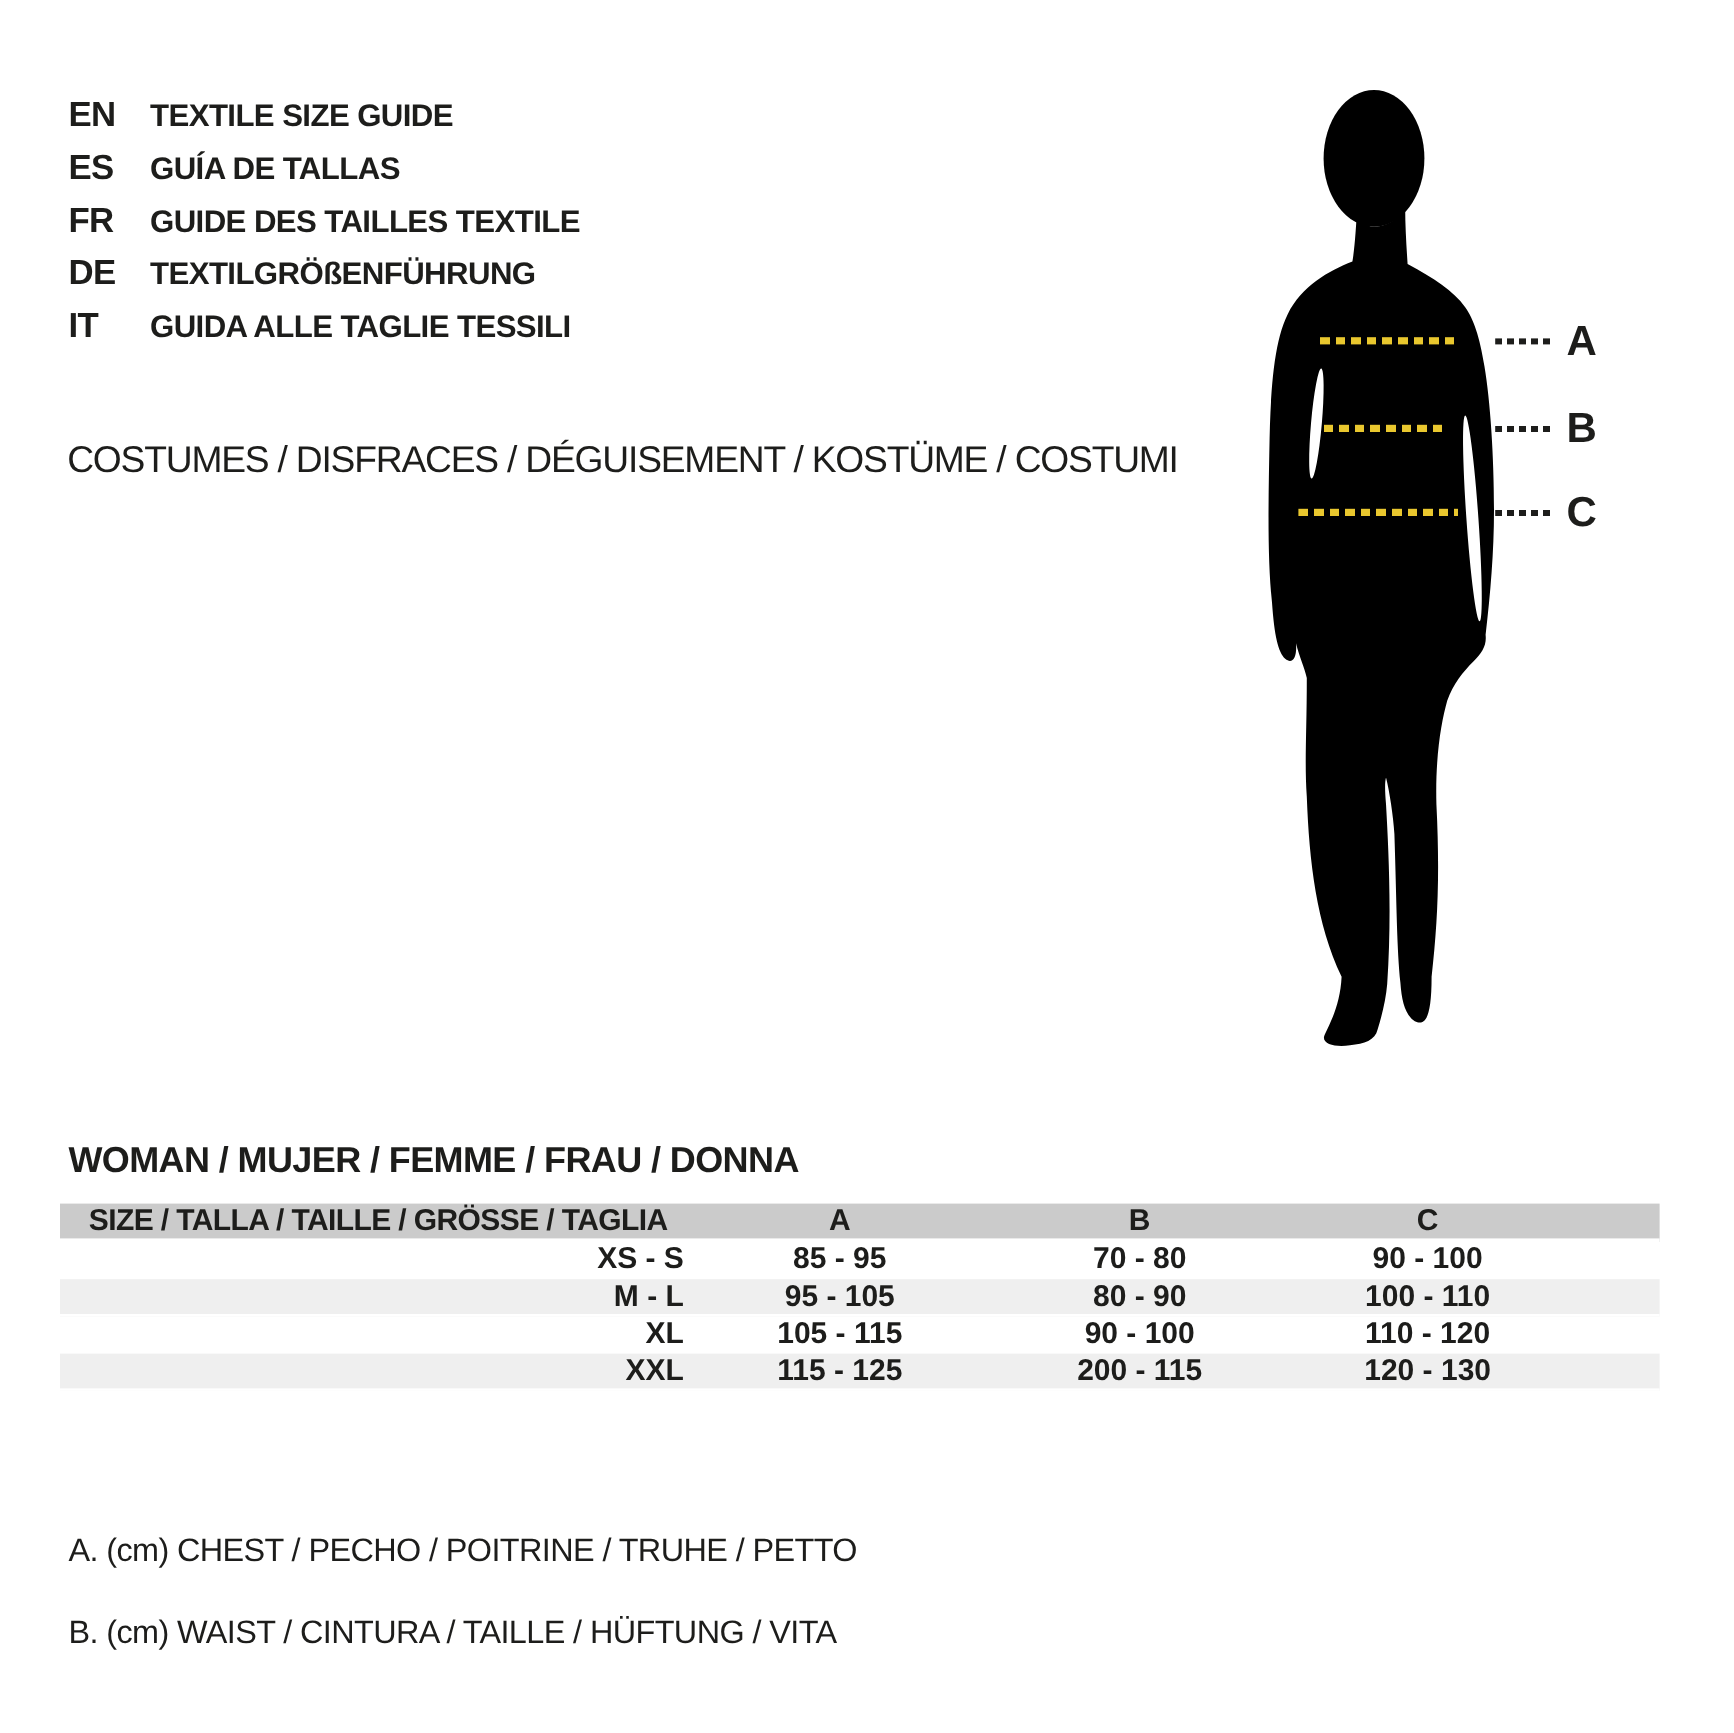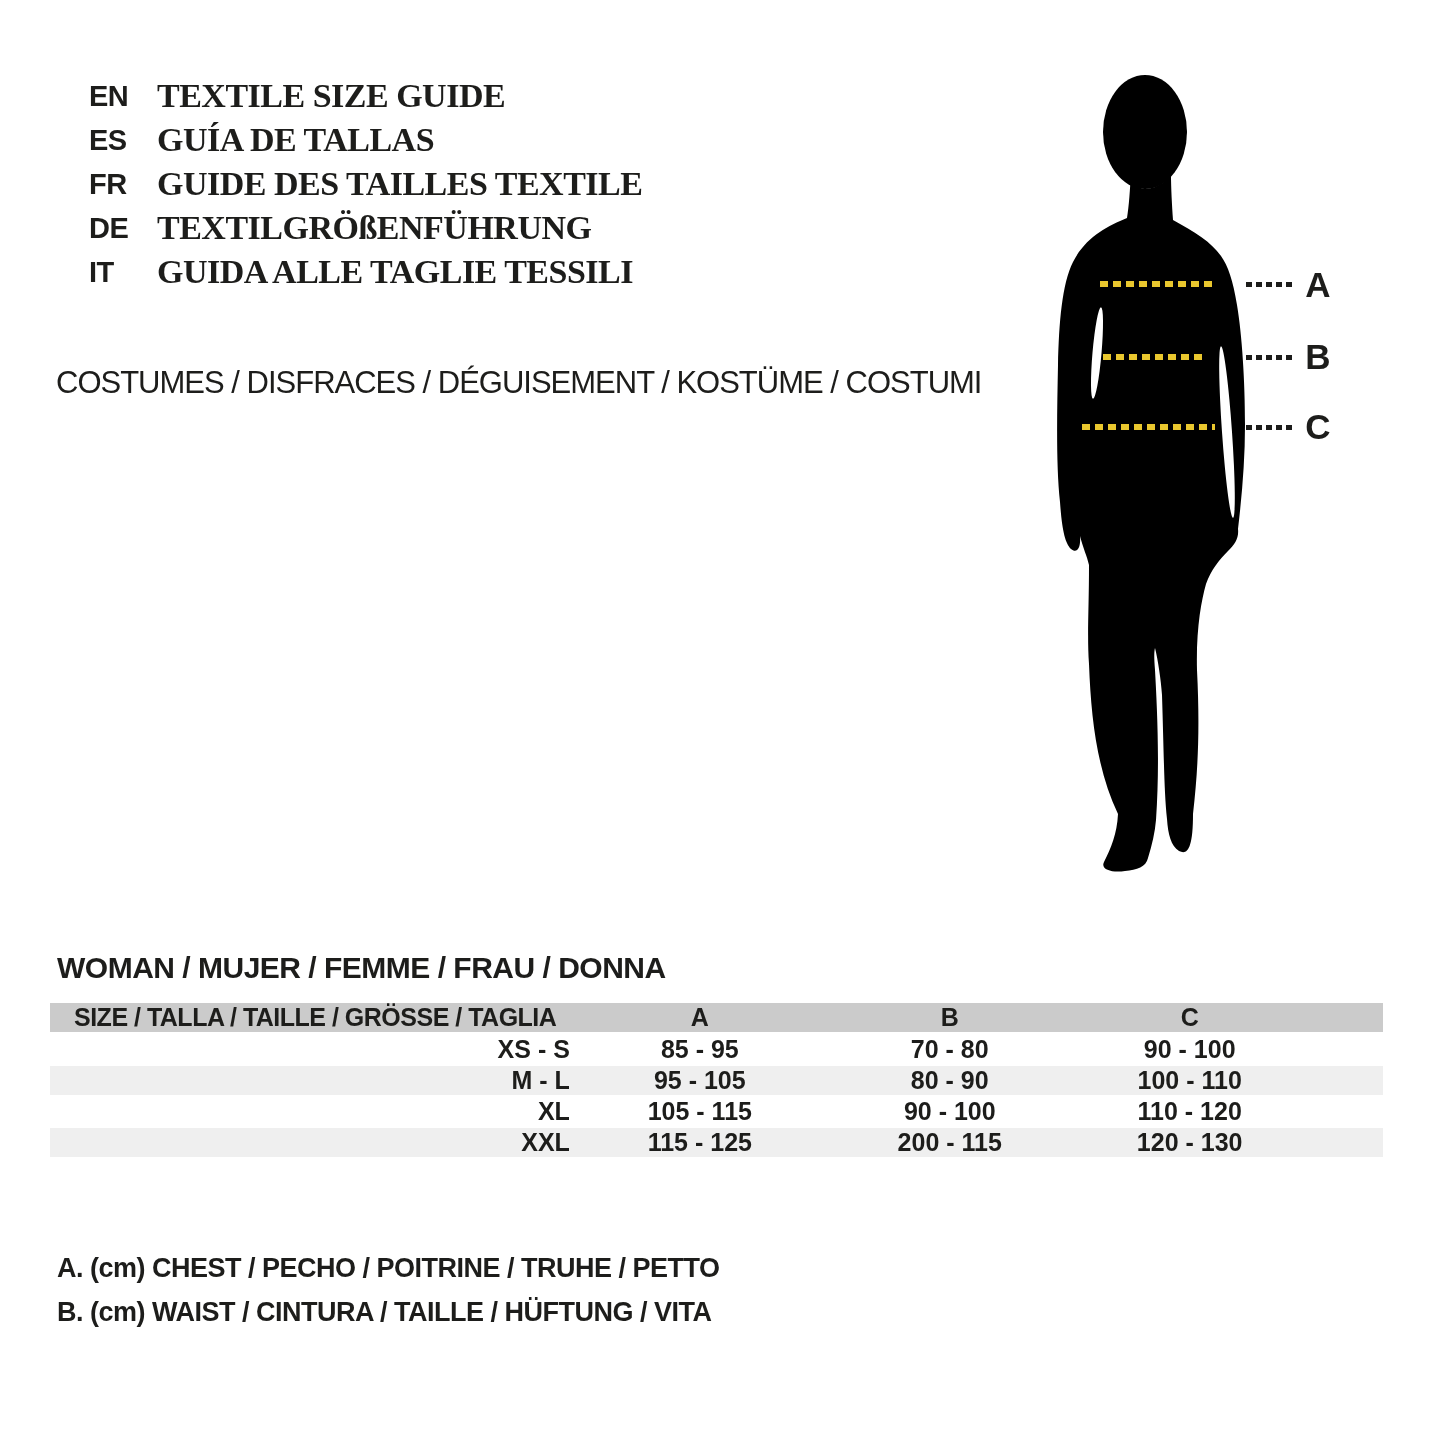--- a/index.html
+++ b/index.html
@@ -5,26 +5,26 @@
   * { margin: 0; padding: 0; box-sizing: border-box; }
   html, body { width: 1445px; height: 1444px; background: #ffffff; overflow: hidden; }
   body {
     position: relative;
     font-family: "Liberation Sans", "DejaVu Sans", sans-serif;
     color: #1d1d1b;
   }
 
   
   .lang-list { position: absolute; left: 57px; top: 74px; }
-  .lang-row { display: flex; height: 44px; align-items: center; margin-left: 32px; }
+  .lang-row { display: flex; height: 44px; align-items: center; }
   .lang-code {
     width: 68px; flex: 0 0 68px;
     font-size: 29px; font-weight: 700; letter-spacing: -0.5px;
   }
-  .lang-label { font-size: 34px; font-weight: 700; letter-spacing: -0.5px; white-space: nowrap; font-family: Liberation Serif, serif; }
+  .lang-label { font-size: 26px; font-weight: 700; letter-spacing: -0.5px; white-space: nowrap; }
 
   
   .category-title {
     position: absolute; left: 56px; top: 327px;
     font-size: 31px; font-weight: 400; letter-spacing: -1px; white-space: nowrap; margin-top: 38px;
   }
 
   
   .figure-wrap { position: absolute; left: 1015px; top: 70px; width: 265px; height: 810px; }
 
@@ -71,21 +71,21 @@
   .size-table th.col-val { text-align: center; }
   .size-table td { height: 31px; font-weight: 600; border-bottom: 2px solid #ffffff; }
   .size-table td.cell-size { text-align: right; padding-left: 8px; }
   .size-table td.cell-val { text-align: center; }
   .size-table tr.alt { background: #efefef; }
 
   
   .legend { position: absolute; left: 57px; top: 1246px; }
   .legend-line {
     height: 44px; display: flex; align-items: center;
-    font-size: 27px; font-weight: 700; letter-spacing: -0.5px; white-space: nowrap;
+    font-size: 27px; font-weight: 400; letter-spacing: -0.5px; white-space: nowrap; margin-top: 24px;
   }
 </style>
 </head>
 <body>
 
 <div class="lang-list">
   <div class="lang-row">
     <span class="lang-code">EN</span>
     <span class="lang-label">TEXTILE SIZE GUIDE</span>
   </div>

